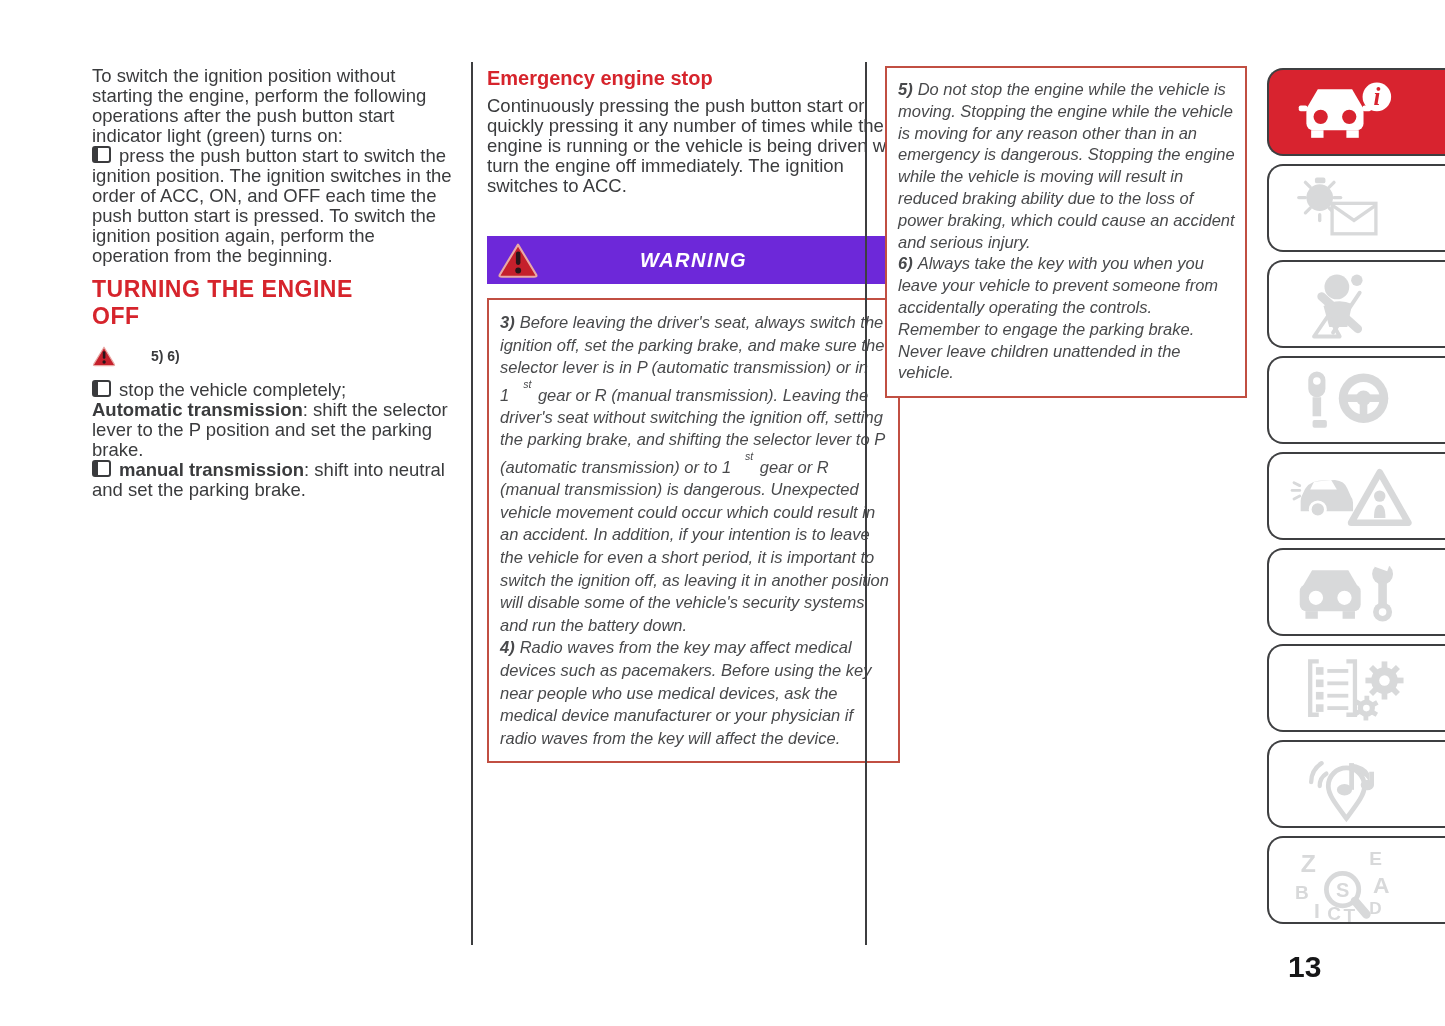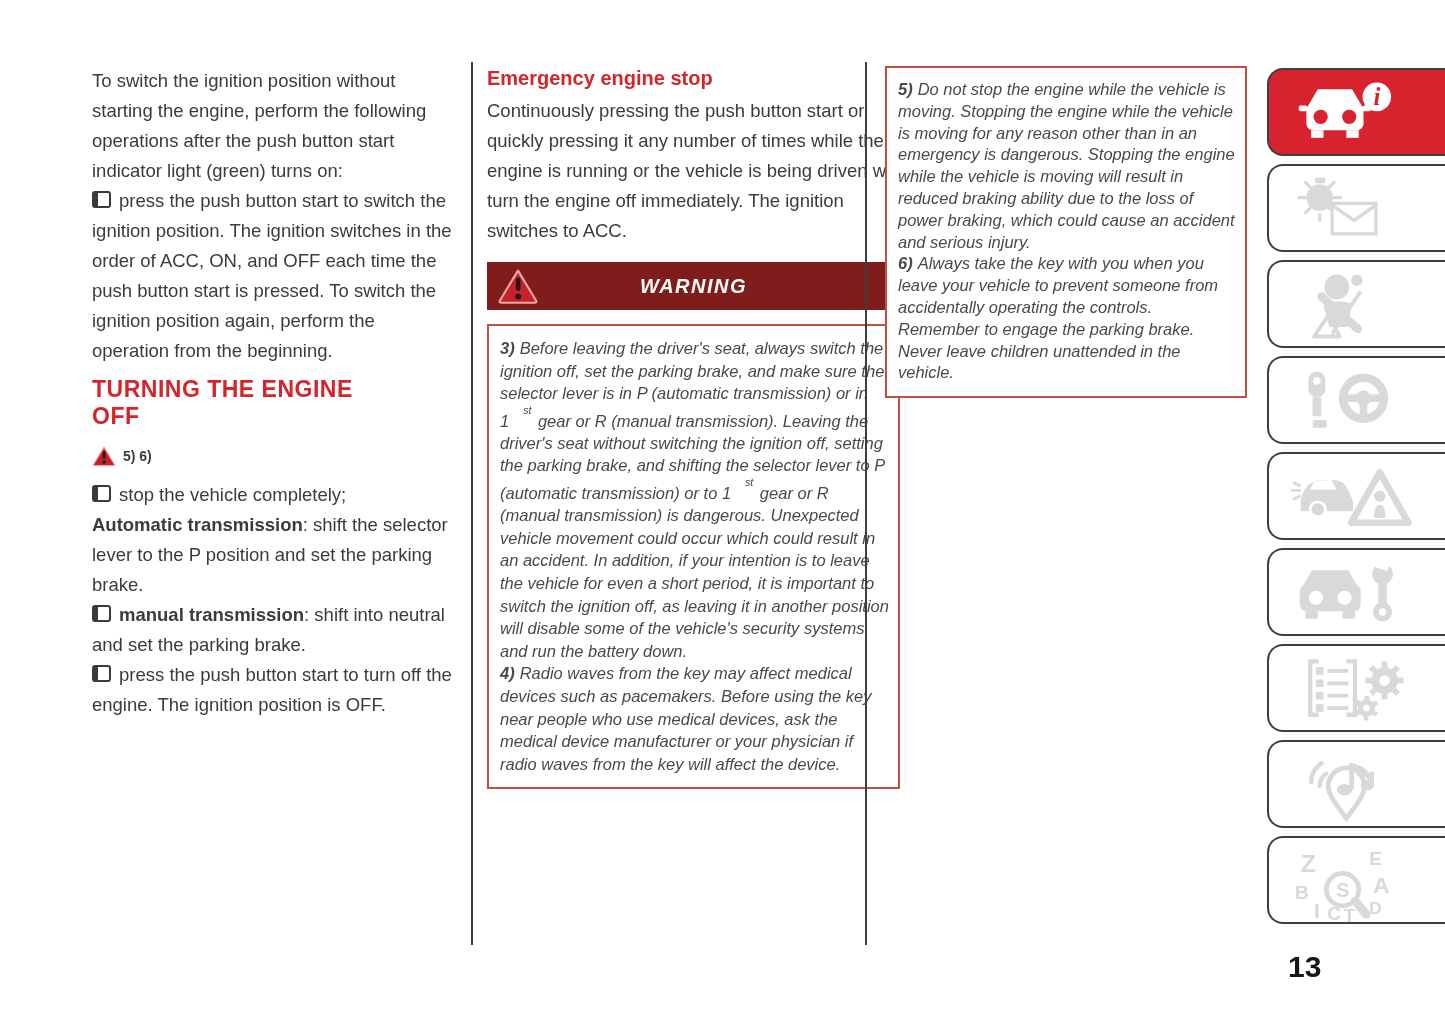--- a/index.html
+++ b/index.html
@@ -1,35 +1,35 @@
 <!DOCTYPE html>
 <html><head>
 <meta charset="utf-8">
 <style>
   html,body{margin:0;padding:0;}
   body{
     width:1445px;height:1026px;position:relative;overflow:hidden;background:#ffffff;
     font-family:"Liberation Sans",sans-serif;color:#3a3b3d;
   }
   .col{position:absolute;top:66px;}
-  .body{margin:0;font-size:18.5px;line-height:30px;color:#3a3b3d;}
+  .body{margin:0;font-size:18.5px;line-height:20px;color:#3a3b3d;}
   .important{margin-top:22px;}
   .cb{
     display:inline-block;width:11px;height:13px;border:2.5px solid #3a3b3d;border-left-width:6px;
     border-radius:3px;margin-right:8px;vertical-align:-1px;
   }
   .red-heading{
     margin:10px 0 12px 0;font-size:23px;line-height:27px;font-weight:bold;color:#d6242c;
     letter-spacing:0.5px;width:310px;
   }
   .red-sub{margin:0 0 6px 0;font-size:20px;line-height:24px;font-weight:bold;color:#d6242c;}
   .noteline{display:flex;align-items:center;gap:7px;margin:0 0 10px 0;height:28px;}
-  .refs{font-size:14px;font-weight:bold;color:#3a3b3d;}
+  .refs{font-size:14px;font-weight:bold;color:#3a3b3d;margin-left:28px;}
   .warnbar{
-    position:relative;margin-top:16px;height:48px;background:#7f1d1d;
+    position:relative;margin-top:40px;height:48px;background:#6d28d9;
     display:flex;align-items:center;justify-content:center;
   }
   .warnbar .tri{position:absolute;left:10px;top:4px;}
   .warnlabel{color:#ffffff;font-weight:bold;font-style:italic;font-size:20px;letter-spacing:1.5px;}
   .redbox{
     border:2px solid #c14f42;background:#ffffff;padding:11px 9px 12px 11px;
     font-style:italic;color:#48494b;font-size:16.5px;line-height:22.6px;
   }
   .redbox.right{line-height:21.8px;}
   .redbox p{margin:0;}
@@ -58,21 +58,20 @@
       <path d="M30 5 L56 48 Q57.5 51 53 51 L7 51 Q2.5 51 4 48 Z" fill="#c5202c" stroke="#e9a9a5" stroke-width="3" stroke-linejoin="round"></path>
       <rect x="27" y="15" width="6.5" height="19" rx="3" fill="#27161a"></rect>
       <circle cx="30.3" cy="42" r="4.2" fill="#27161a"></circle>
     </svg>
     <span class="refs">5) 6)</span>
   </div>
 
   <p class="body"><span class="cb"></span><span>stop the vehicle completely;</span></p>
   <p class="body"><b>Automatic transmission</b><span>: shift the selector lever to the P position and set the parking brake.</span></p>
   <p class="body"><span class="cb"></span><b>manual transmission</b><span>: shift into neutral and set the parking brake.</span></p>
-  <p class="body"><span class="cb"></span><span>press the push button start to turn off the engine. The ignition position is OFF.</span></p>
 </div>
 
 <div class="vdiv" style="left:471px;"></div>
 
 <div class="col" style="left:487px;width:413px;">
   <h3 class="red-sub">Emergency engine stop</h3>
   <p class="body">Continuously pressing the push button start or quickly pressing it any number of times while the engine is running or the vehicle is being driven will turn the engine off immediately. The ignition switches to ACC.</p>
 
   <div class="warnbar">
     <svg class="tri" width="42" height="40" viewBox="0 0 60 54">

